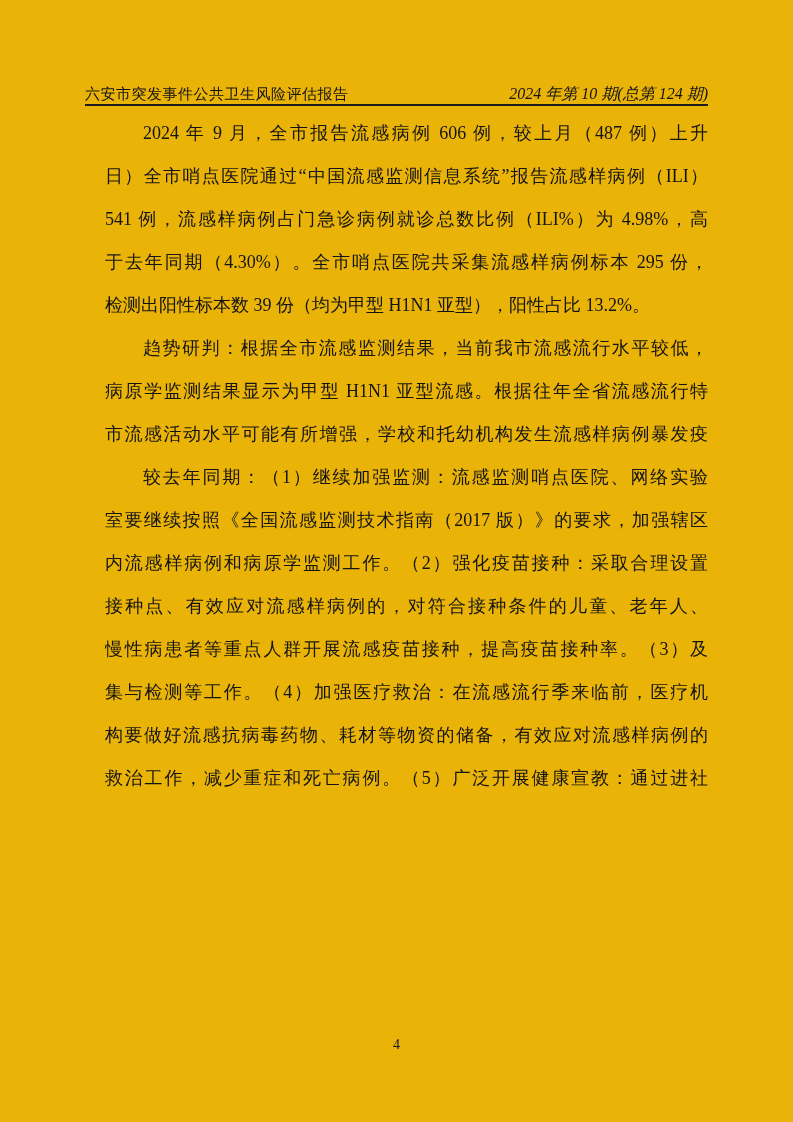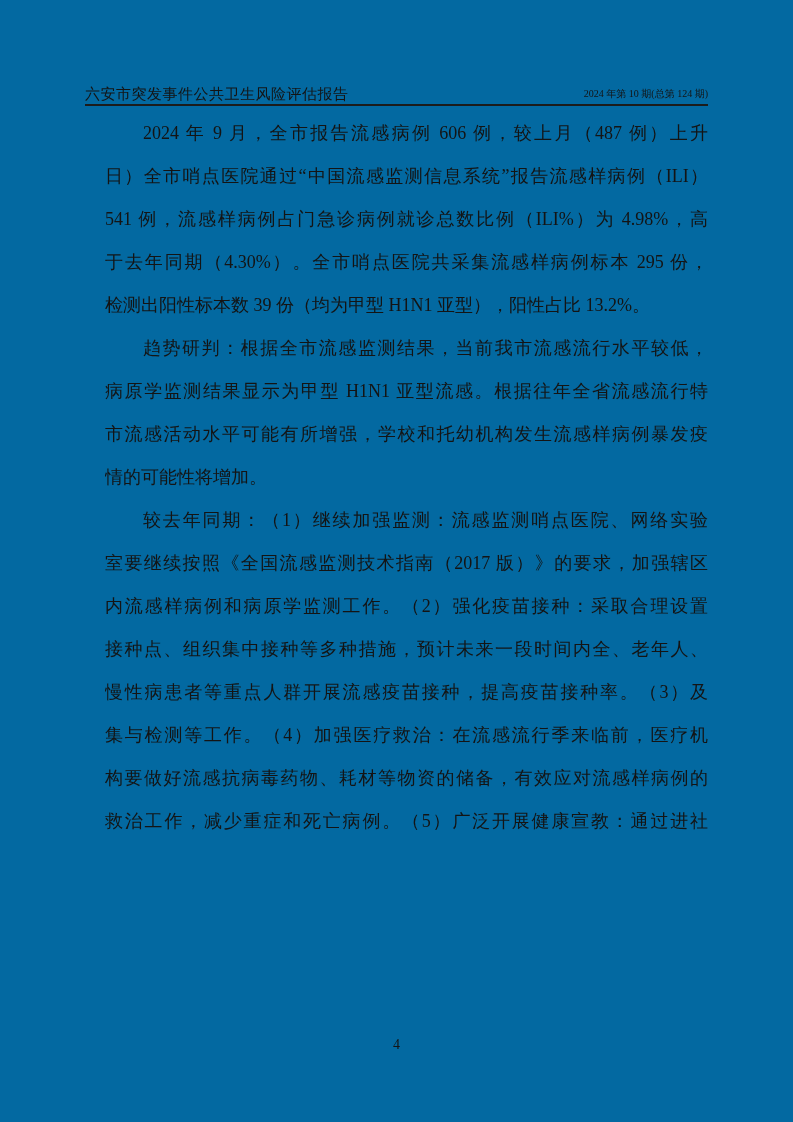--- a/index.html
+++ b/index.html
@@ -7,32 +7,33 @@
     width: 793px; height: 1122px;
     background: #ffffff;
     position: relative;
     font-family: "Liberation Serif", "DejaVu Serif", serif;
     color: #141414;
     overflow: hidden;
   }
   .page {
     position: absolute; left: 0; top: 0;
     width: 793px; height: 1122px;
-    background: #0369a1;
+    background: #eab308;
   }
   .header-left {
     position: absolute; left: 85px; top: 85px;
     font-size: 15px; line-height: 18px;
     letter-spacing: 0.5px;
     white-space: nowrap;
   }
   .header-right {
     position: absolute; right: 85px; top: 85px;
-    font-size: 10px; line-height: 18px;
+    font-size: 16px; line-height: 18px;
     white-space: nowrap;
+    font-style: italic;
   }
   .header-rule {
     position: absolute; left: 85px; top: 104px;
     width: 623px; height: 2px;
     background: #1c1c1c;
   }
   .body-text {
     position: absolute; left: 85px; top: 112px;
     width: 623px;
     font-size: 18px;
@@ -68,25 +69,24 @@
 
   <div class="body-text">
       <div class="line indent">2024 年 9 月，全市报告流感病例 606 例，较上月（487 例）上升 24.4%、</div>
       <div class="line">日）全市哨点医院通过“中国流感监测信息系统”报告流感样病例（ILI）</div>
       <div class="line">541 例，流感样病例占门急诊病例就诊总数比例（ILI%）为 4.98%，高</div>
       <div class="line">于去年同期（4.30%）。全市哨点医院共采集流感样病例标本 295 份，</div>
       <div class="line natural">检测出阳性标本数 39 份（均为甲型 H1N1 亚型），阳性占比 13.2%。</div>
       <div class="line indent"><span class="lead">趋势研判：</span>根据全市流感监测结果，当前我市流感流行水平较低，</div>
       <div class="line">病原学监测结果显示为甲型 H1N1 亚型流感。根据往年全省流感流行特</div>
       <div class="line">市流感活动水平可能有所增强，学校和托幼机构发生流感样病例暴发疫</div>
-      <div class="line natural">情的可能性将增加。</div>
       <div class="line indent"><span class="lead">较去年同期：</span>（1）继续加强监测：流感监测哨点医院、网络实验</div>
       <div class="line">室要继续按照《全国流感监测技术指南（2017 版）》的要求，加强辖区</div>
       <div class="line">内流感样病例和病原学监测工作。（2）强化疫苗接种：采取合理设置</div>
-      <div class="line">接种点、组织集中接种等多种措施，预计未来一段时间内全、老年人、</div>
+      <div class="line">接种点、有效应对流感样病例的，对符合接种条件的儿童、老年人、</div>
       <div class="line">慢性病患者等重点人群开展流感疫苗接种，提高疫苗接种率。（3）及</div>
       <div class="line">集与检测等工作。（4）加强医疗救治：在流感流行季来临前，医疗机</div>
       <div class="line">构要做好流感抗病毒药物、耗材等物资的储备，有效应对流感样病例的</div>
       <div class="line">救治工作，减少重症和死亡病例。（5）广泛开展健康宣教：通过进社</div>
     </div>
 
   <div class="page-number">4</div>
 
 </div>
 

